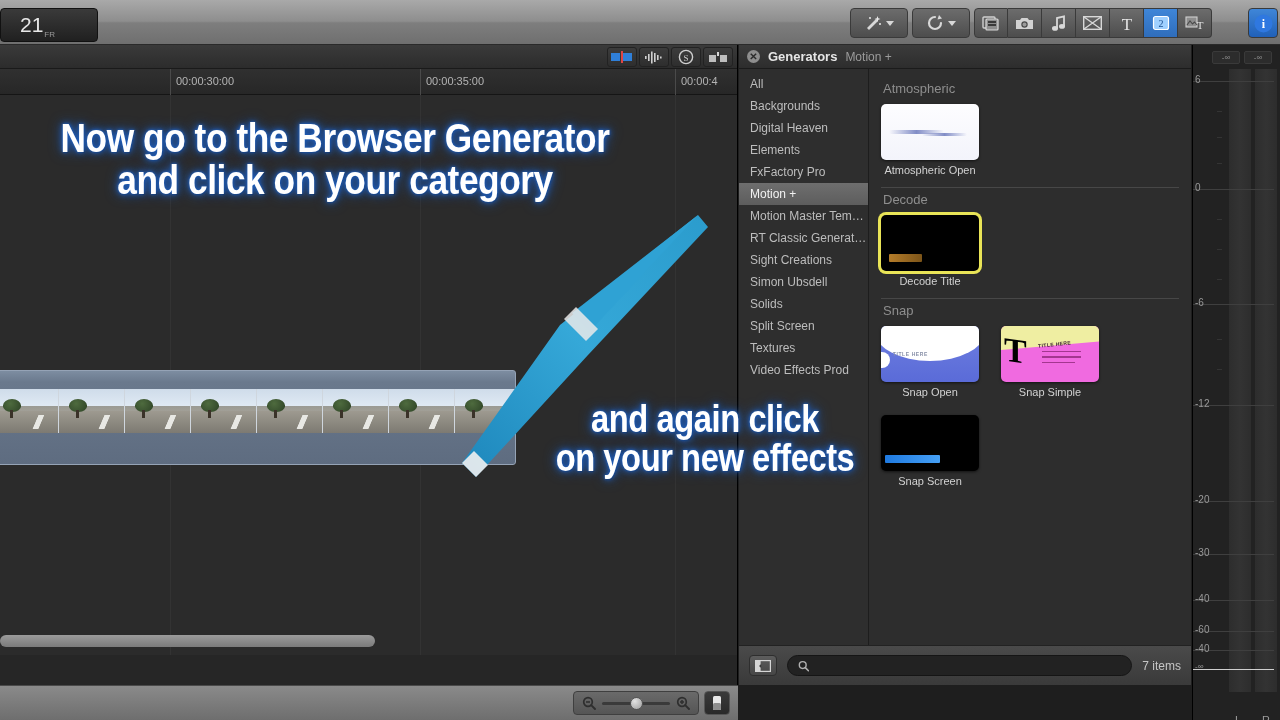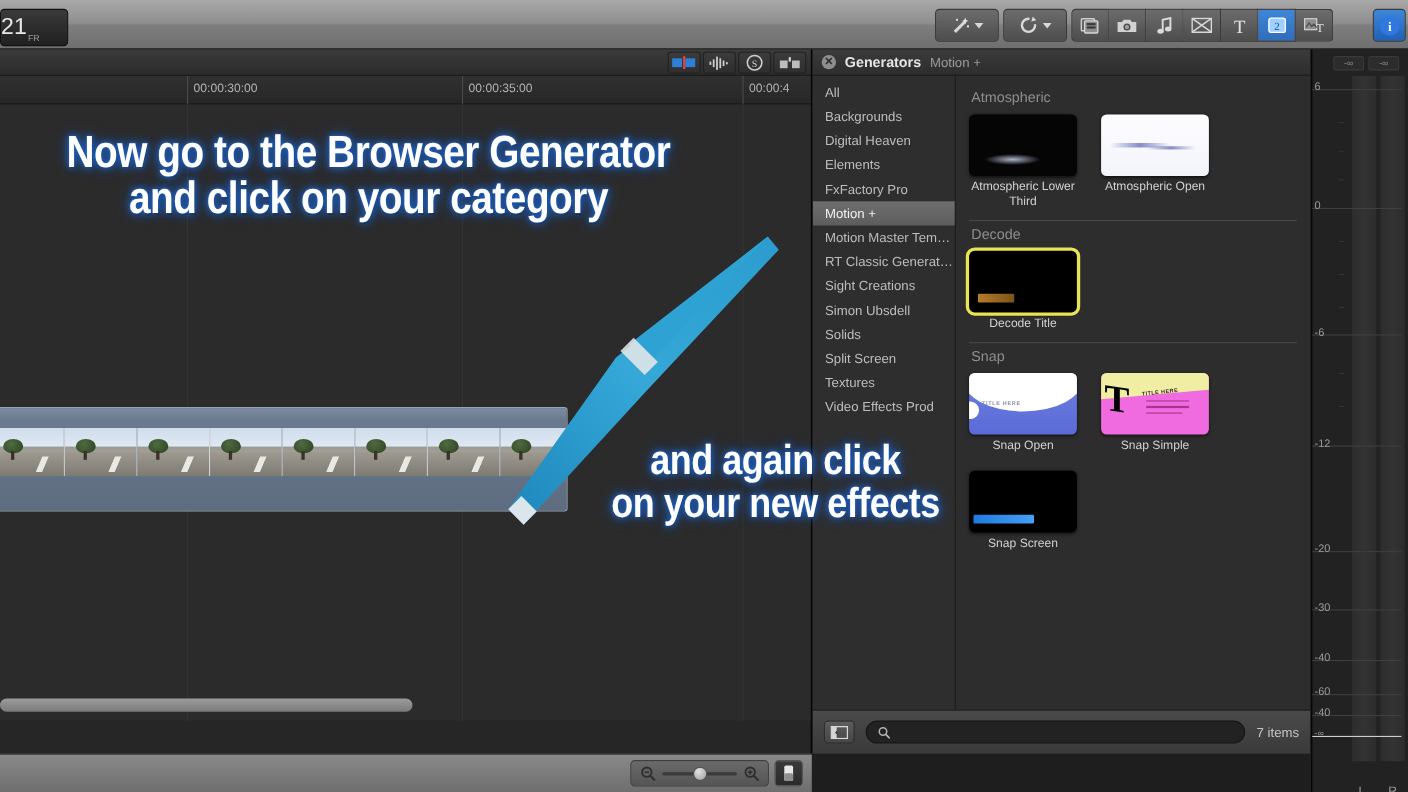--- a/index.html
+++ b/index.html
@@ -10,25 +10,25 @@
   }
   #app { position: relative; width: 1280px; height: 720px; background: #1e1e1e; }
 
   
   .toolbar {
     position: absolute; left: 0; top: 0; width: 1280px; height: 45px;
     background: linear-gradient(180deg,#a9a9a9 0%,#8e8e8e 48%,#7e7e7e 52%,#6f6f6f 100%);
     border-bottom: 1px solid #2a2a2a;
   }
   .tc-display {
-    position: absolute; left: 0; top: 8px; width: 62px; height: 34px;
+    position: absolute; left: 0; top: 8px; width: 98px; height: 34px;
     background: linear-gradient(180deg,#3a3a3a,#202020);
     border: 1px solid #111; border-radius: 4px;
     color: #e8e8e8; font-size: 21px; font-weight: 500;
-    display: flex; align-items: center; padding-left: 0; overflow: hidden;
+    display: flex; align-items: center; padding-left: 19px; overflow: hidden;
   }
   .tc-display .sub { font-size: 8px; color: #9a9a9a; align-self: flex-end; margin-left: 1px; margin-bottom: 2px; }
 
   .tb-group { position: absolute; top: 8px; height: 30px; display: flex; }
   .tb-btn {
     background: linear-gradient(180deg,#6c6c6c,#4d4d4d);
     border: 1px solid #3a3a3a; border-left-width: 0;
     width: 34px; height: 30px;
     display: flex; align-items: center; justify-content: center;
     color: #d8d8d8;
@@ -440,26 +440,20 @@
         <div class="side-item">Solids</div>
         <div class="side-item">Split Screen</div>
         <div class="side-item">Textures</div>
         <div class="side-item">Video Effects Prod</div>
       </div>
 
       <div class="br-grid">
         <div class="grp-title">Atmospheric</div>
         <div class="tiles">
           <div class="tile">
-            <div class="tile-img th-atmos-dark">
-                <div class="wisp"></div>
-              </div>
-            <div class="tile-lbl">Atmospheric Lower Third</div>
-          </div>
-          <div class="tile">
             <div class="tile-img th-atmos-light">
               <div class="ln" style="left:8%;top:46%;width:56%;height:4px;"></div>
               <div class="ln" style="left:42%;top:52%;width:46%;height:3px;"></div>
             </div>
             <div class="tile-lbl">Atmospheric Open</div>
           </div>
         </div>
 
         <div class="grp-sep"></div>
         <div class="grp-title">Decode</div>

